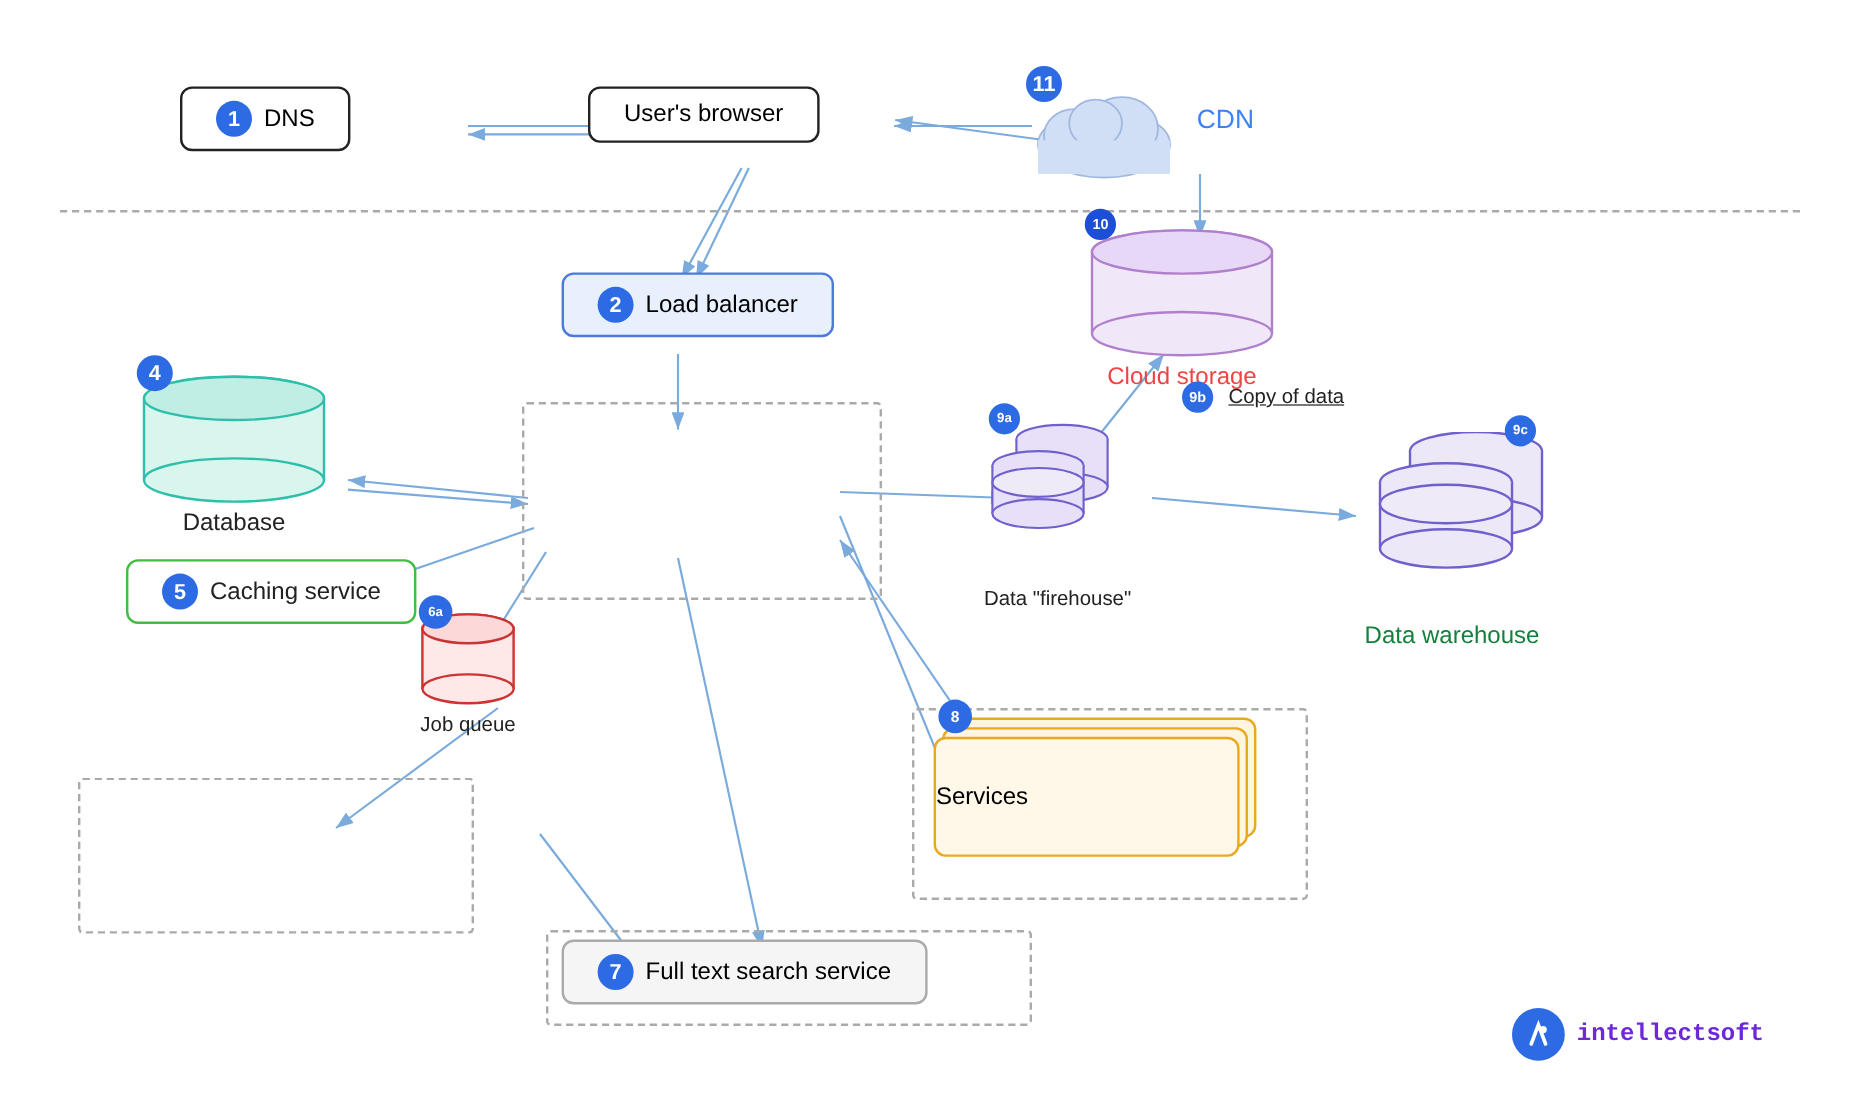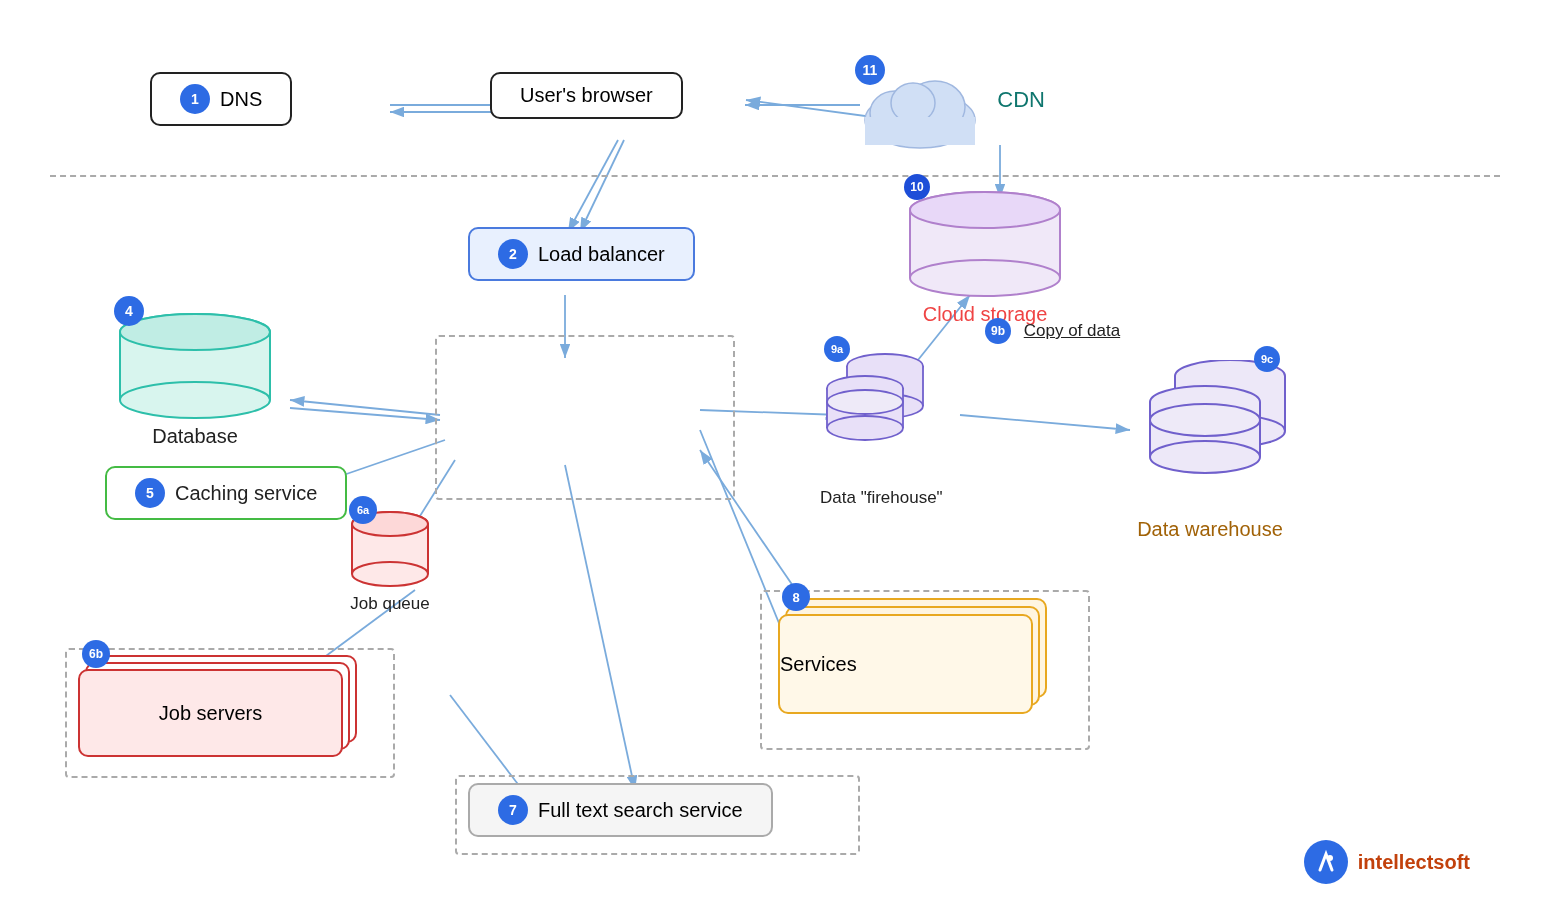--- a/index.html
+++ b/index.html
@@ -61,21 +61,21 @@
       border-color: #aaa;
     }
 
     
     .badge {
       width: 30px;
       height: 30px;
       border-radius: 50%;
       background: #2d6be4;
       color: #fff;
-      font-size: 14px;
+      font-size: 18px;
       font-weight: 700;
       display: flex;
       align-items: center;
       justify-content: center;
       flex-shrink: 0;
     }
     .badge.small {
       width: 26px;
       height: 26px;
       font-size: 12px;
@@ -127,21 +127,21 @@
       justify-content: center;
       color: #fff;
       font-size: 22px;
       font-weight: 700;
       font-style: italic;
     }
     .logo-text {
       font-size: 20px;
       color: #222;
     }
-    .logo-text span { color: #c2410c; font-weight: 600; }
+    .logo-text span { color: #6d28d9; font-weight: 600; font-family: Liberation Mono, monospace; }
   </style>
 </head>
 <body>
 
 <div class="diagram">
 
   <svg class="arrows-svg">
     <defs>
       <marker id="arrowhead" markerWidth="8" markerHeight="6" refX="8" refY="3" orient="auto">
         <polygon points="0 0, 8 3, 0 6" fill="#7aabdc"></polygon>
@@ -219,21 +219,21 @@
   <div class="node" style="left:855px; top:55px;">
     <div class="badge" style="position:absolute; top:0; left:0; z-index:2;">11</div>
 
     <svg width="130" height="100" viewBox="0 0 130 100">
       <ellipse cx="65" cy="65" rx="55" ry="28" fill="#d0dff5" stroke="#a0b8e0" stroke-width="1.5"></ellipse>
       <ellipse cx="40" cy="58" rx="25" ry="22" fill="#d0dff5" stroke="#a0b8e0" stroke-width="1.5"></ellipse>
       <ellipse cx="80" cy="52" rx="30" ry="26" fill="#d0dff5" stroke="#a0b8e0" stroke-width="1.5"></ellipse>
       <ellipse cx="58" cy="48" rx="22" ry="20" fill="#d0dff5" stroke="#a0b8e0" stroke-width="1.5"></ellipse>
       <rect x="10" y="62" width="110" height="28" fill="#d0dff5"></rect>
     </svg>
-    <span style="position:absolute; right:-60px; top:32px; font-size:22px; font-weight:500; color:#0f766e;">CDN</span>
+    <span style="position:absolute; right:-60px; top:32px; font-size:22px; font-weight:500; color:#3b82f6;">CDN</span>
   </div>
 
   <div class="node" style="left:468px; top:227px;">
     <div class="box-rect blue-bg">
       <div class="badge">2</div>
       <span>Load balancer</span>
     </div>
   </div>
 
   <div class="cylinder" style="left:900px; top:188px;">
@@ -276,29 +276,20 @@
       <rect x="7" y="14" width="76" height="50" fill="#fee8e8" stroke="none"></rect>
       <line x1="7" y1="14" x2="7" y2="64" stroke="#cc3333" stroke-width="2"></line>
       <line x1="83" y1="14" x2="83" y2="64" stroke="#cc3333" stroke-width="2"></line>
       <ellipse cx="45" cy="64" rx="38" ry="12" fill="#fee8e8" stroke="#cc3333" stroke-width="2"></ellipse>
       <ellipse cx="45" cy="14" rx="38" ry="12" fill="#fdd8d8" stroke="#cc3333" stroke-width="2"></ellipse>
     </svg>
     <span style="margin-top:4px; font-size:17px; font-weight:400; color:#222;">Job queue</span>
   </div>
 
 
-  <div style="position:absolute; left:78px; top:655px; width:290px; height:105px;">
-    <div class="badge" style="position:absolute; top:-15px; left:4px; z-index:5; font-size:12px; width:28px; height:28px;">6b</div>
-
-    <div style="position:absolute; top:0; left:14px; width:265px; height:88px; border-radius:10px; border:2.5px solid #cc3333; background:#fff;"></div>
-    <div style="position:absolute; top:7px; left:7px; width:265px; height:88px; border-radius:10px; border:2.5px solid #cc3333; background:#fff;"></div>
-    <div style="position:absolute; top:14px; left:0; width:265px; height:88px; border-radius:10px; border:2.5px solid #cc3333; background:#fee8e8; display:flex; align-items:center; justify-content:center; font-size:20px; font-weight:500;">
-      <span>Job servers</span>
-    </div>
-  </div>
 
   <div style="position:absolute; left:778px; top:598px; width:280px; height:130px;">
     <div class="badge" style="position:absolute; top:-15px; left:4px; z-index:5; width:28px; height:28px; font-size:13px;">8</div>
     <div style="position:absolute; top:0; left:14px; width:255px; height:100px; border-radius:10px; border:2.5px solid #e8a820; background:#fff5e0;"></div>
     <div style="position:absolute; top:8px; left:7px; width:255px; height:100px; border-radius:10px; border:2.5px solid #e8a820; background:#fff5e0;"></div>
     <div style="position:absolute; top:16px; left:0; width:255px; height:100px; border-radius:10px; border:2.5px solid #e8a820; background:#fff8e8; display:flex; align-items:center; justify-content:flex-start; font-size:20px; font-weight:500;">
       <span>Services</span>
     </div>
   </div>
 
@@ -347,21 +338,21 @@
       <ellipse cx="110" cy="71" rx="55" ry="16" fill="#ede8f8" stroke="#7060cc" stroke-width="2"></ellipse>
 
       <ellipse cx="85" cy="42" rx="55" ry="16" fill="#ede8f8" stroke="#7060cc" stroke-width="2"></ellipse>
       <rect x="30" y="42" width="110" height="55" fill="#ede8f8"></rect>
       <line x1="30" y1="42" x2="30" y2="97" stroke="#7060cc" stroke-width="2"></line>
       <line x1="140" y1="42" x2="140" y2="97" stroke="#7060cc" stroke-width="2"></line>
       <ellipse cx="85" cy="97" rx="55" ry="16" fill="#ede8f8" stroke="#7060cc" stroke-width="2"></ellipse>
 
       <ellipse cx="85" cy="60" rx="55" ry="16" fill="#eeeaf8" stroke="#7060cc" stroke-width="2"></ellipse>
     </svg>
-    <span style="display:block; margin-top:4px; font-size:20px; font-weight:500; color:#a16207; text-align:center;">Data warehouse</span>
+    <span style="display:block; margin-top:4px; font-size:20px; font-weight:500; color:#15803d; text-align:center;">Data warehouse</span>
   </div>
 
   <div class="logo">
     <div class="logo-icon">
       <svg width="28" height="28" viewBox="0 0 28 28">
         <path d="M8 22 L14 6 L20 22" stroke="#fff" stroke-width="3" fill="none" stroke-linecap="round"></path>
         <circle cx="18" cy="10" r="3" fill="#fff"></circle>
       </svg>
     </div>
     <span class="logo-text">

